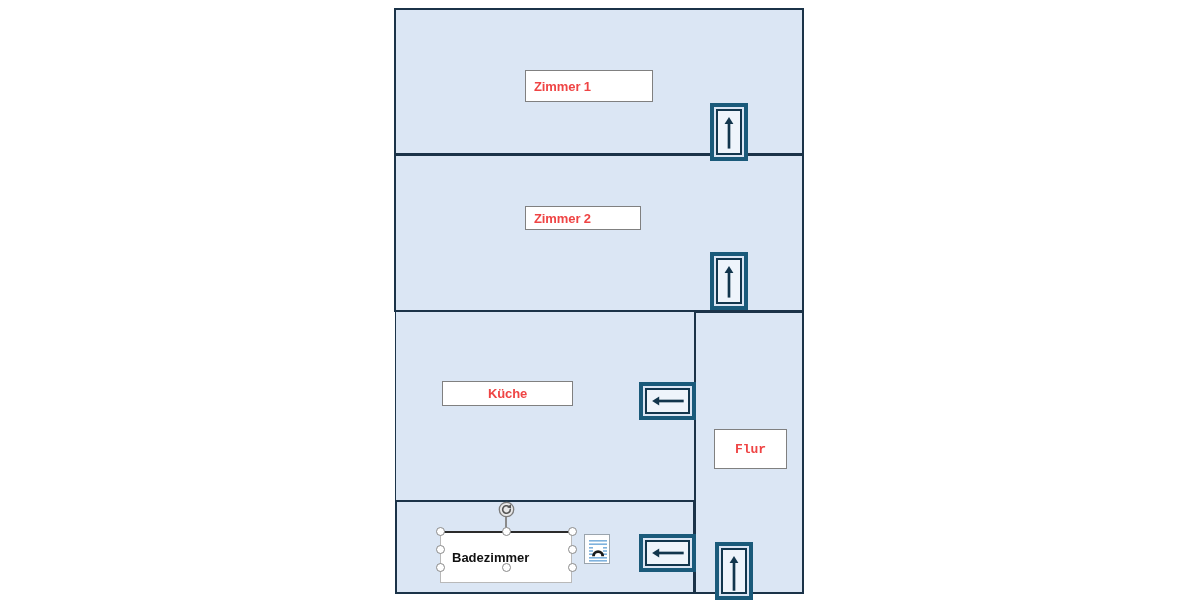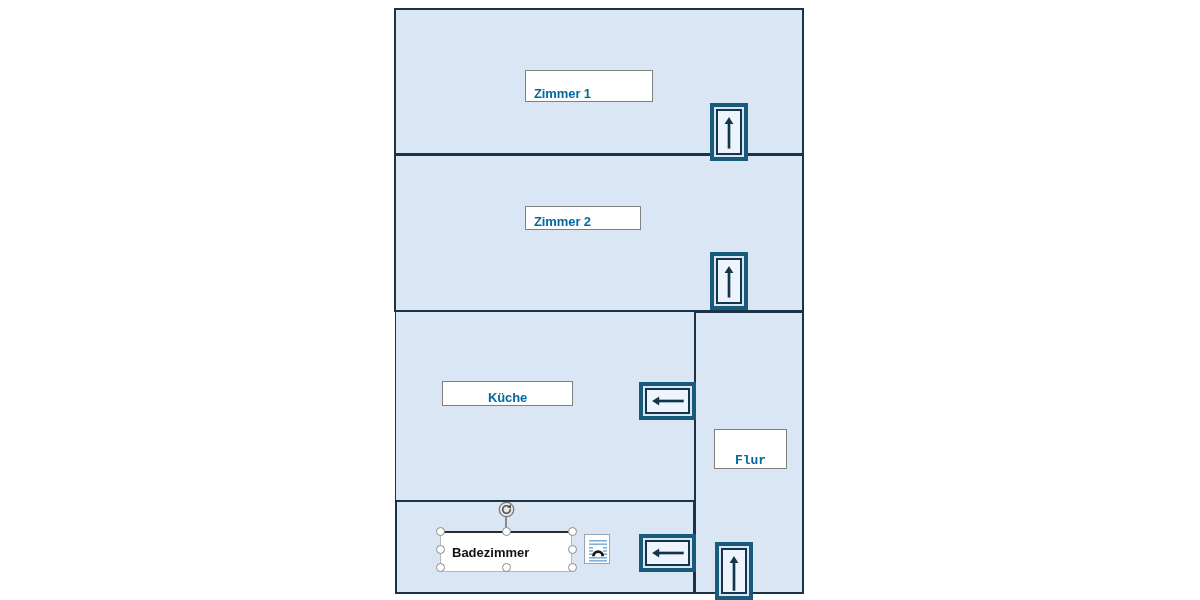--- a/index.html
+++ b/index.html
@@ -43,24 +43,24 @@
     border-width: 1px;
   }
 
   
   .label-box {
     position: absolute;
     background: #ffffff;
     border: 1px solid #808080;
     box-sizing: border-box;
     display: flex;
-    align-items: flex-end;
+    align-items: center;
     font-size: 13px;
     font-weight: bold;
-    color: #0369a1;
+    color: #ef4444;
     letter-spacing: -0.1px;
   }
   .label-box.left   { justify-content: flex-start; padding-left: 8px; }
   .label-box.center { justify-content: center; }
 
   
   .door {
     position: absolute;
     box-sizing: border-box;
     border: 4px solid #1a5a7a;
@@ -200,21 +200,21 @@
     </div>
 
     <div class="label-box center" style="left:48px; top:373px; width:131px; height:25px;">
       <span>Küche</span>
     </div>
 
     <div class="label-box center" style="left:320px; top:421px; width:73px; height:40px;font-family:Liberation Mono, monospace;">
       <span>Flur</span>
     </div>
 
-    <div class="sel-wrap" style="left:46px; top:523px; width:132px; height:41px;">
+    <div class="sel-wrap" style="left:46px; top:523px; width:132px; height:52px;">
 
       <div class="rot-stem" style="left:65.3px; top:-21px; height:21px;"></div>
       <div class="rot-handle" style="left:57.5px; top:-30px;">
         <svg viewBox="0 0 17 17">
           <circle cx="8.5" cy="8.5" r="7.2" fill="#e8e8e8" stroke="#7b7b7b" stroke-width="1.3"></circle>
           <path d="M12.3 8.5 a3.8 3.8 0 1 1 -1.4 -2.95" fill="none" stroke="#555555" stroke-width="1.6" stroke-linecap="round"></path>
           <polygon points="12.9,3.3 13.1,7.6 9.1,6.3" fill="#555555"></polygon>
         </svg>
       </div>
 

